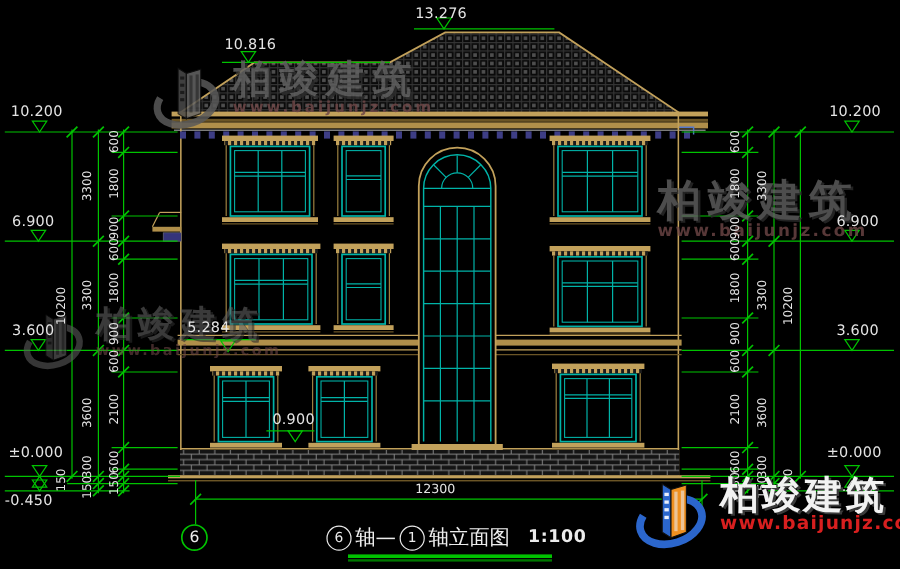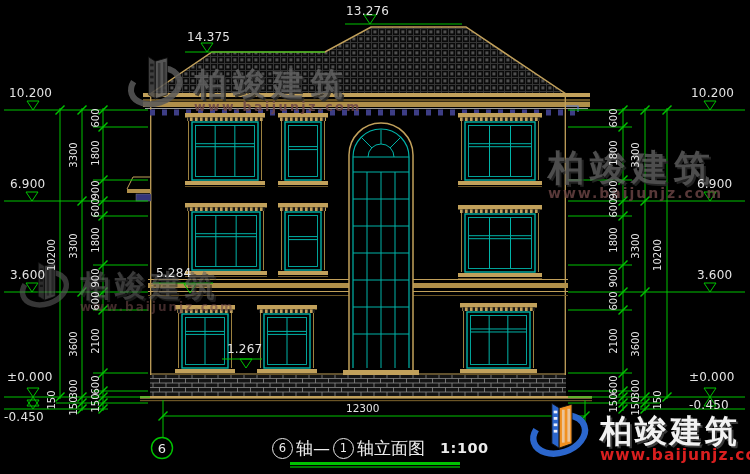--- a/index.html
+++ b/index.html
@@ -5,21 +5,21 @@
   html,body{margin:0;padding:0;background:#000;}
   .canvas{position:relative;width:750px;height:474px;background:#000;overflow:hidden;
           font-family:"DejaVu Sans",sans-serif;}
   svg.layer{position:absolute;left:0;top:0;z-index:1;}
   #labels{position:absolute;left:0;top:0;width:750px;height:474px;z-index:3;pointer-events:none;}
   .lbl{position:absolute;color:#e4e4e4;font-size:10px;line-height:1;white-space:nowrap;}
   .lvl{font-size:12px;letter-spacing:.2px;}
   .rot{transform:translate(-50%,-50%) rotate(-90deg);}
   .ctr{transform:translate(-50%,-50%);}
   
-  .wm{position:absolute;z-index:2;display:flex;align-items:flex-end;gap:6px;pointer-events:none;}
+  .wm{position:absolute;z-index:2;display:flex;align-items:flex-start;gap:6px;pointer-events:none;}
   .wm .col{display:flex;flex-direction:column;}
   .wm-cn{font-weight:bold;color:#616161;text-shadow:2px 2px 0 #2b2b2b;line-height:1;}
   .wm-url{font-weight:bold;color:#6e4747;line-height:1.1;}
   .wm1{left:126px;top:50px;opacity:.85;}
   .wm1 .wm-cn{font-size:32px;letter-spacing:7px;}
   .wm1 .wm-url{font-size:12.5px;letter-spacing:2.5px;}
   .wm2{left:18px;top:256px;opacity:.6;}
   .wm2 .wm-cn{font-size:30px;letter-spacing:5px;}
   .wm2 .wm-url{font-size:12px;letter-spacing:2px;}
   .wm3{left:548px;top:150px;opacity:.8;}
@@ -444,25 +444,25 @@
           <rect x="43" y="14" width="3" height="36" fill="#e9eefb" opacity="0.55"></rect>
         </svg></span>
     <span class="col">
       <span class="wm-cn">柏竣建筑</span>
       <span class="wm-url">www.baijunjz.com</span>
     </span>
   </div>
 
   <div id="labels">
 
-    <span class="lbl lvl" style="left:187px;top:31px">14.375</span>
+    <span class="lbl lvl" style="left:187px;top:31px">10.816</span>
     <span class="lbl lvl" style="left:346px;top:5px">13.276</span>
 
     <span class="lbl lvl" style="left:156px;top:267px">5.284</span>
-    <span class="lbl lvl" style="left:227px;top:343px">1.267</span>
+    <span class="lbl lvl" style="left:227px;top:343px">0.900</span>
 
     <span class="lbl lvl" style="left:9px;top:87px">10.200</span>
     <span class="lbl lvl" style="left:10px;top:178px">6.900</span>
     <span class="lbl lvl" style="left:10px;top:269px">3.600</span>
     <span class="lbl lvl" style="left:7px;top:371px">±0.000</span>
     <span class="lbl lvl" style="left:4px;top:411px">-0.450</span>
 
     <span class="lbl lvl" style="left:691px;top:87px">10.200</span>
     <span class="lbl lvl" style="left:697px;top:178px">6.900</span>
     <span class="lbl lvl" style="left:697px;top:269px">3.600</span>

